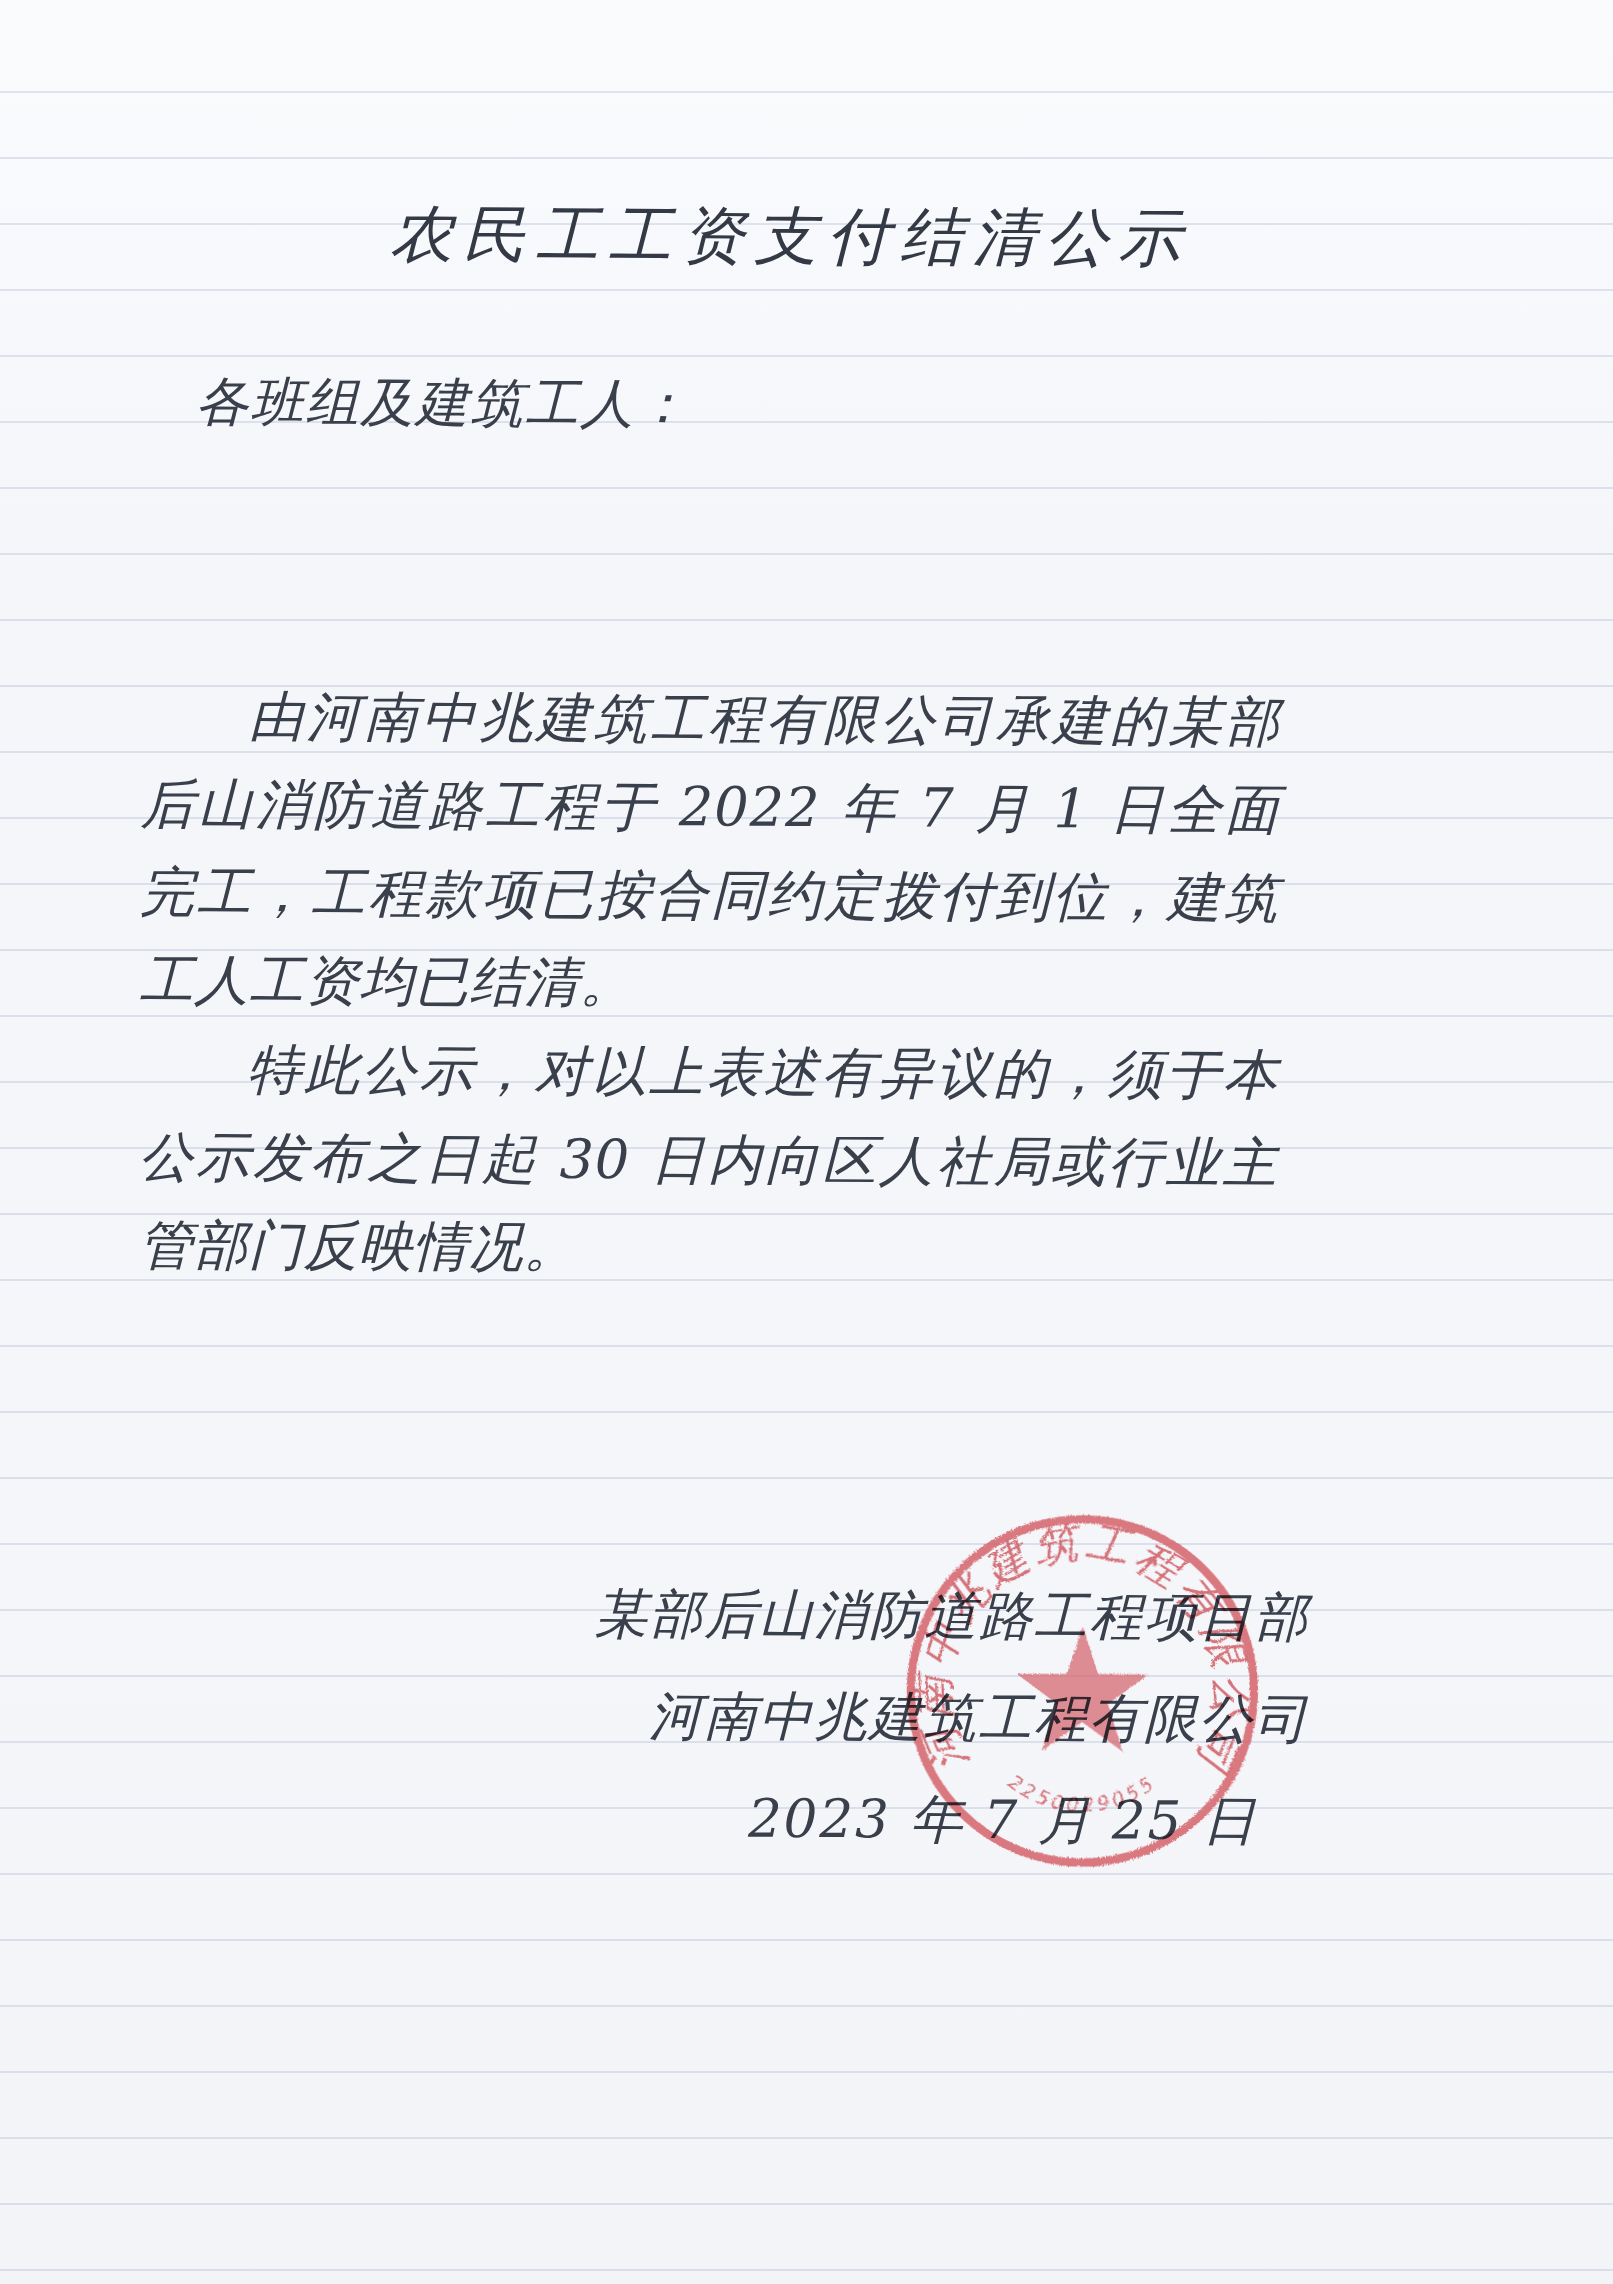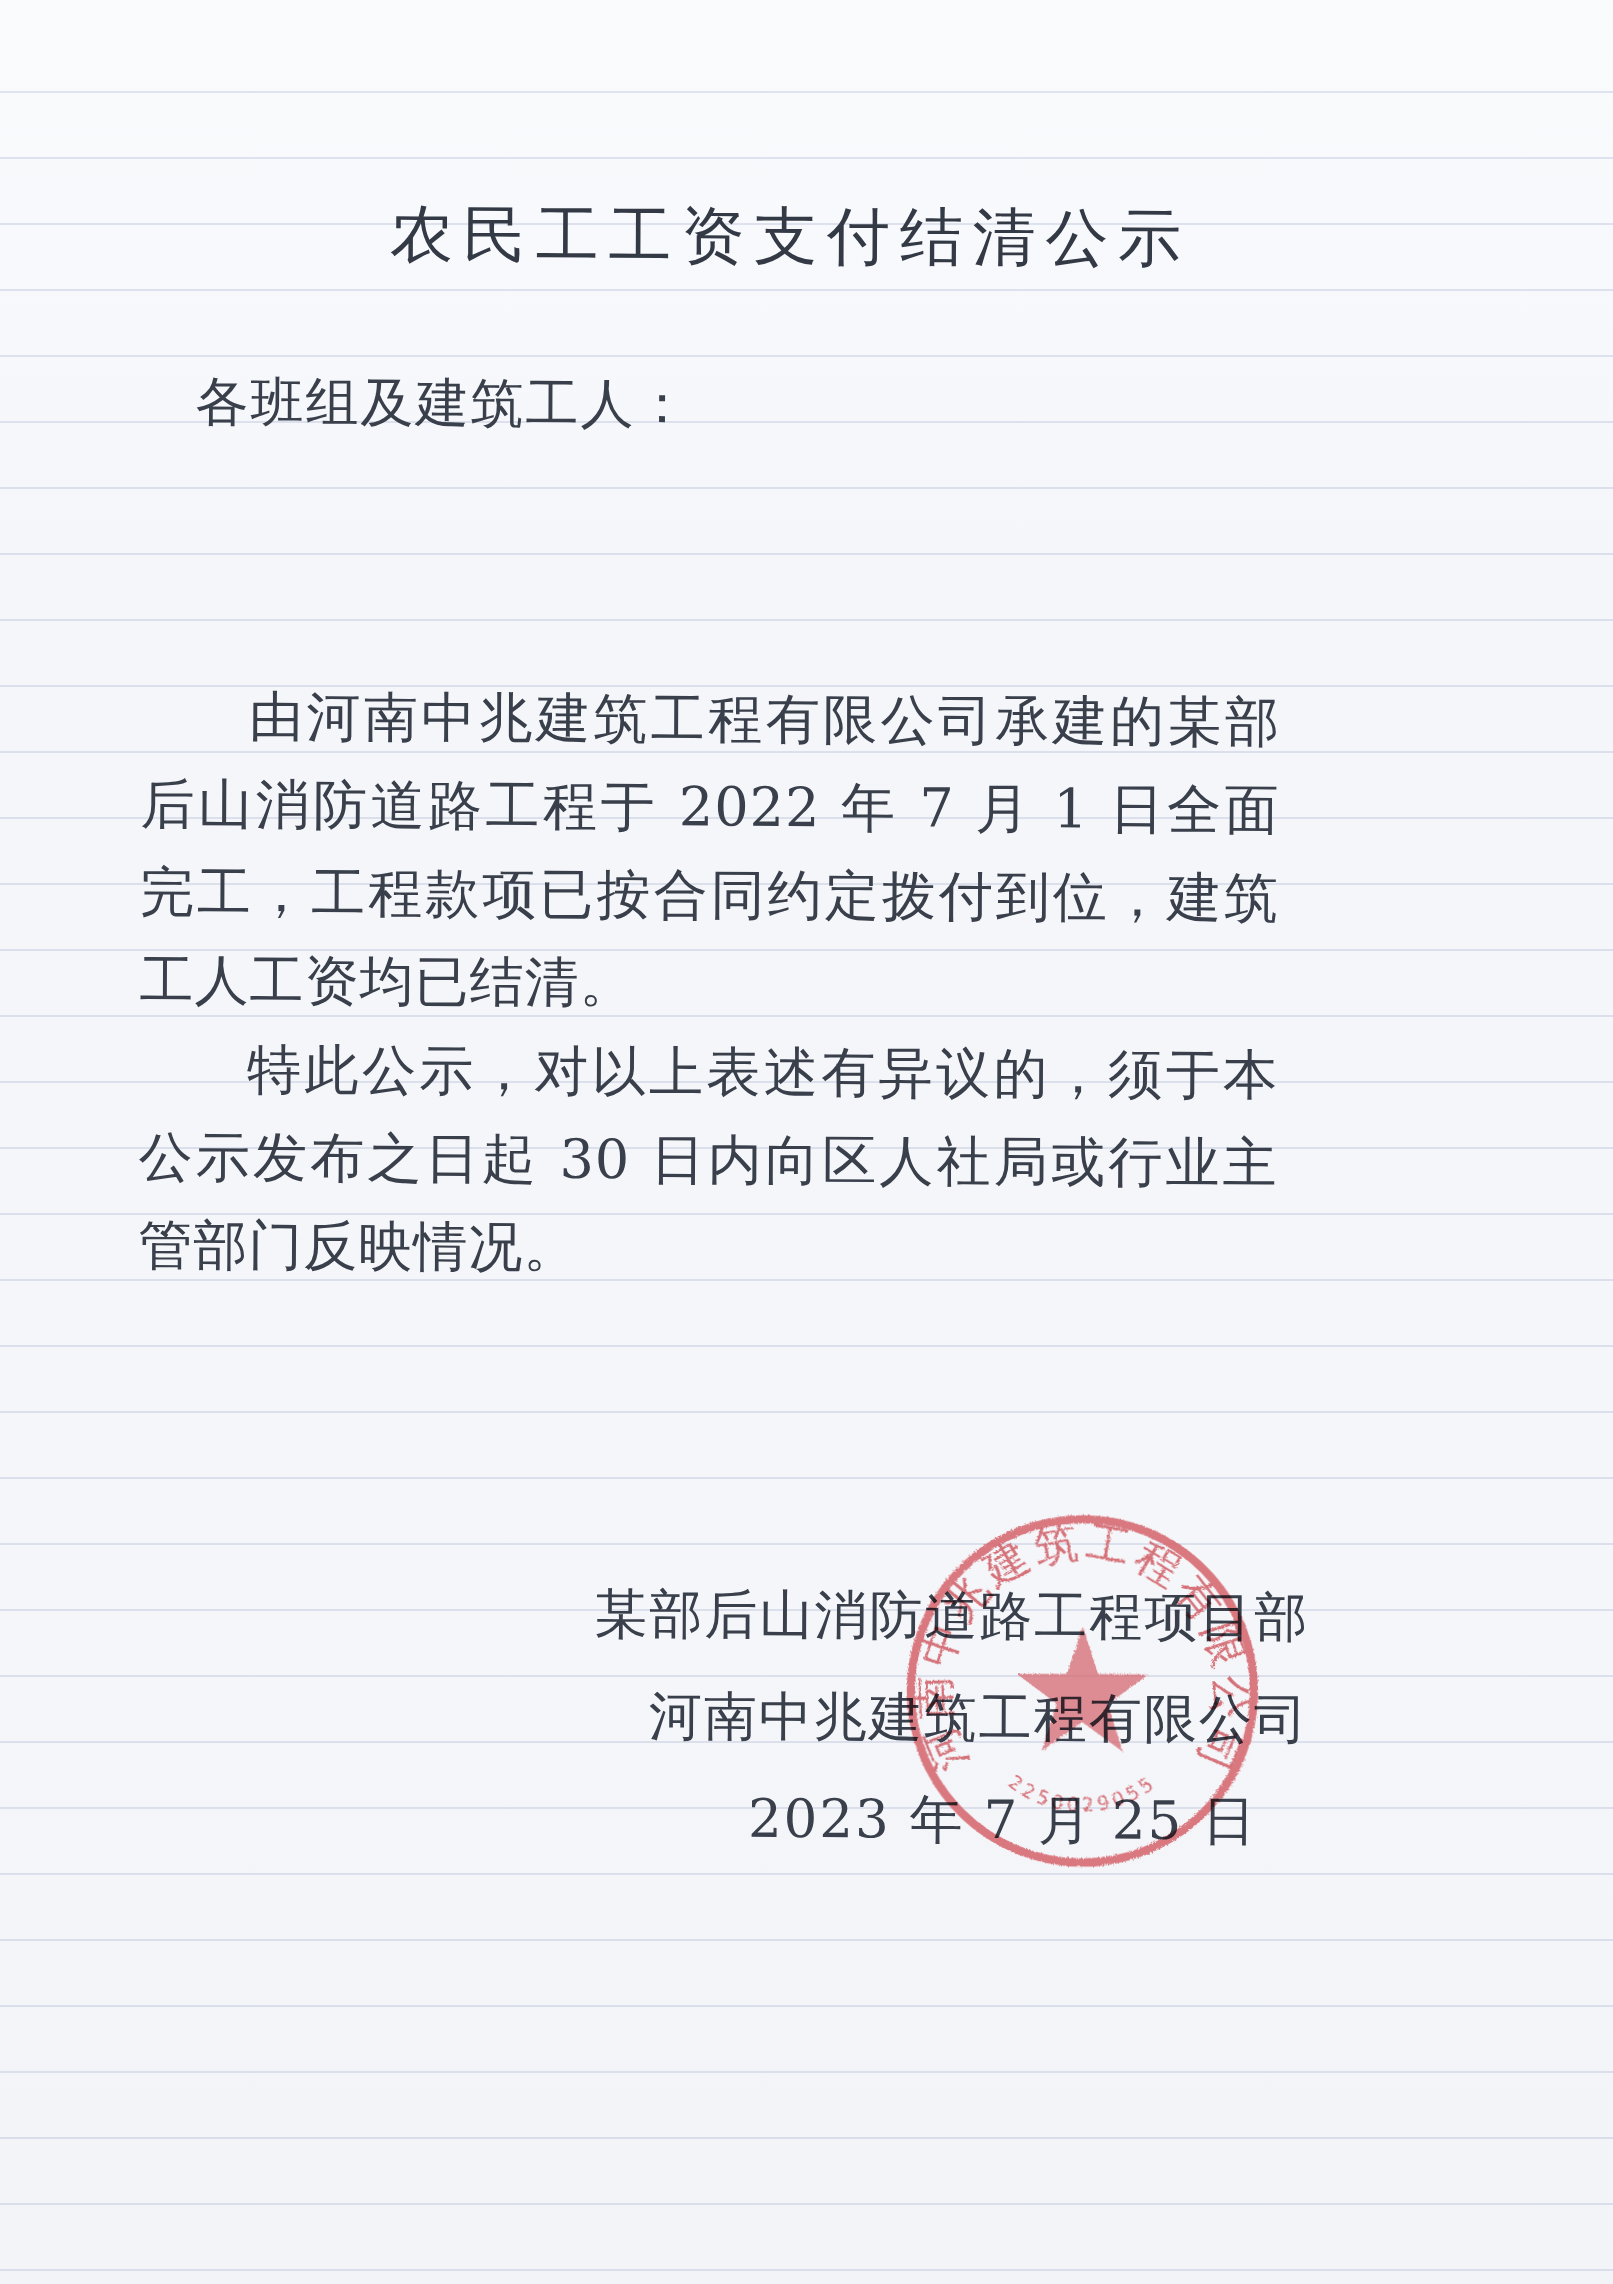--- a/index.html
+++ b/index.html
@@ -4,20 +4,21 @@
 <style>
   html,body{margin:0;padding:0;background:#e9eaee;}
   .page{
     position:relative;
     width:1613px;height:2285px;
     margin:0 auto;
     background:linear-gradient(180deg,#fafbfd 0%,#f5f6fa 25%,#f5f6f9 70%,#f3f4f8 100%);
     overflow:hidden;
     font-family:"DejaVu Serif","Liberation Serif",serif;
     color:#3a414c;
+    font-style:italic;
   }
   .ruled{
     position:absolute;left:0;right:0;top:27.4px;bottom:0;
     background:repeating-linear-gradient(
       to bottom,
       transparent 0px, transparent 64px,
       rgba(160,172,205,0.30) 64px, rgba(160,172,205,0.30) 66px);
     pointer-events:none;
   }
   .scan{

